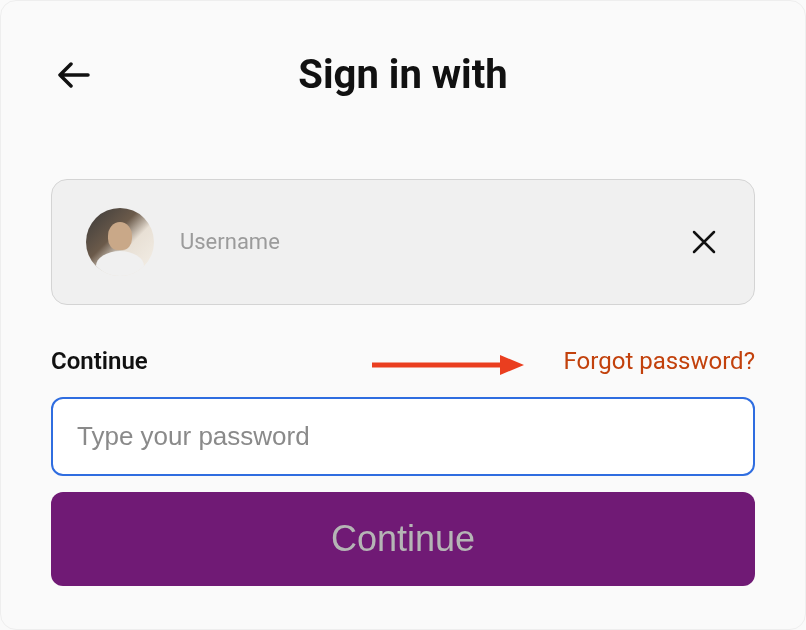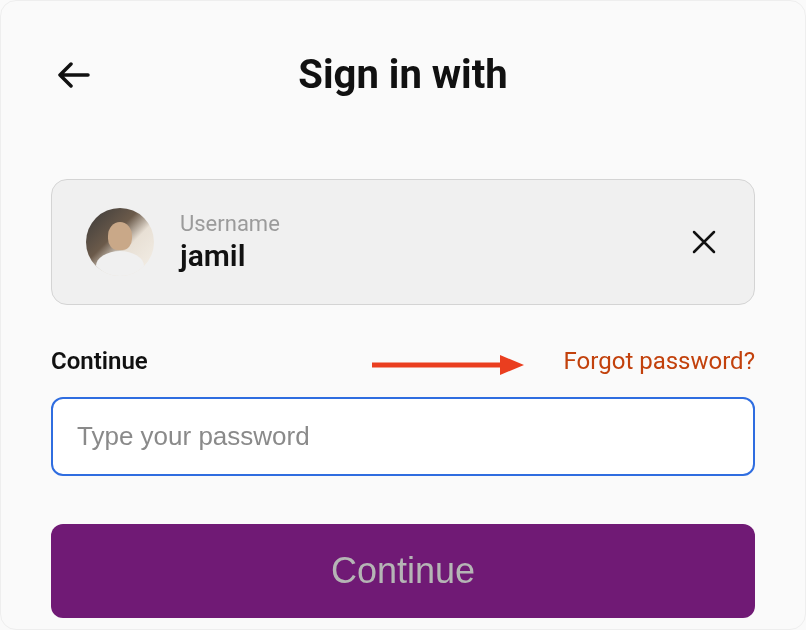--- a/index.html
+++ b/index.html
@@ -135,21 +135,21 @@
     }
     .password-input {
       width: 100%;
       border: 2px solid #2f6de0;
       border-radius: 12px;
       padding: 22px 24px;
       font-size: 26px;
       color: #111;
       background: #fff;
       outline: none;
-      margin-bottom: 48px;
+      margin-bottom: 16px;
     }
     .password-input::placeholder {
       color: #8a8a8a;
     }
     .continue-btn {
       width: 100%;
       background: #701a75;
       border: none;
       border-radius: 12px;
       padding: 26px;
@@ -169,21 +169,20 @@
     </svg>
   </button>
   <h1 class="title">Sign in with</h1>
 </div>
 
 <div class="content">
   <div class="username-card">
     <div class="avatar"></div>
     <div class="username-info">
       <div class="username-label">Username</div>
-      <div class="username-value">jamil</div>
     </div>
     <button class="clear-btn">
       <svg width="26" height="26" viewBox="0 0 26 26">
         <path d="M3 3 L23 23 M23 3 L3 23" stroke="#111" stroke-width="2.5" stroke-linecap="round"></path>
       </svg>
     </button>
   </div>
 
   <div class="password-header">
     <span class="password-label">Continue</span>

